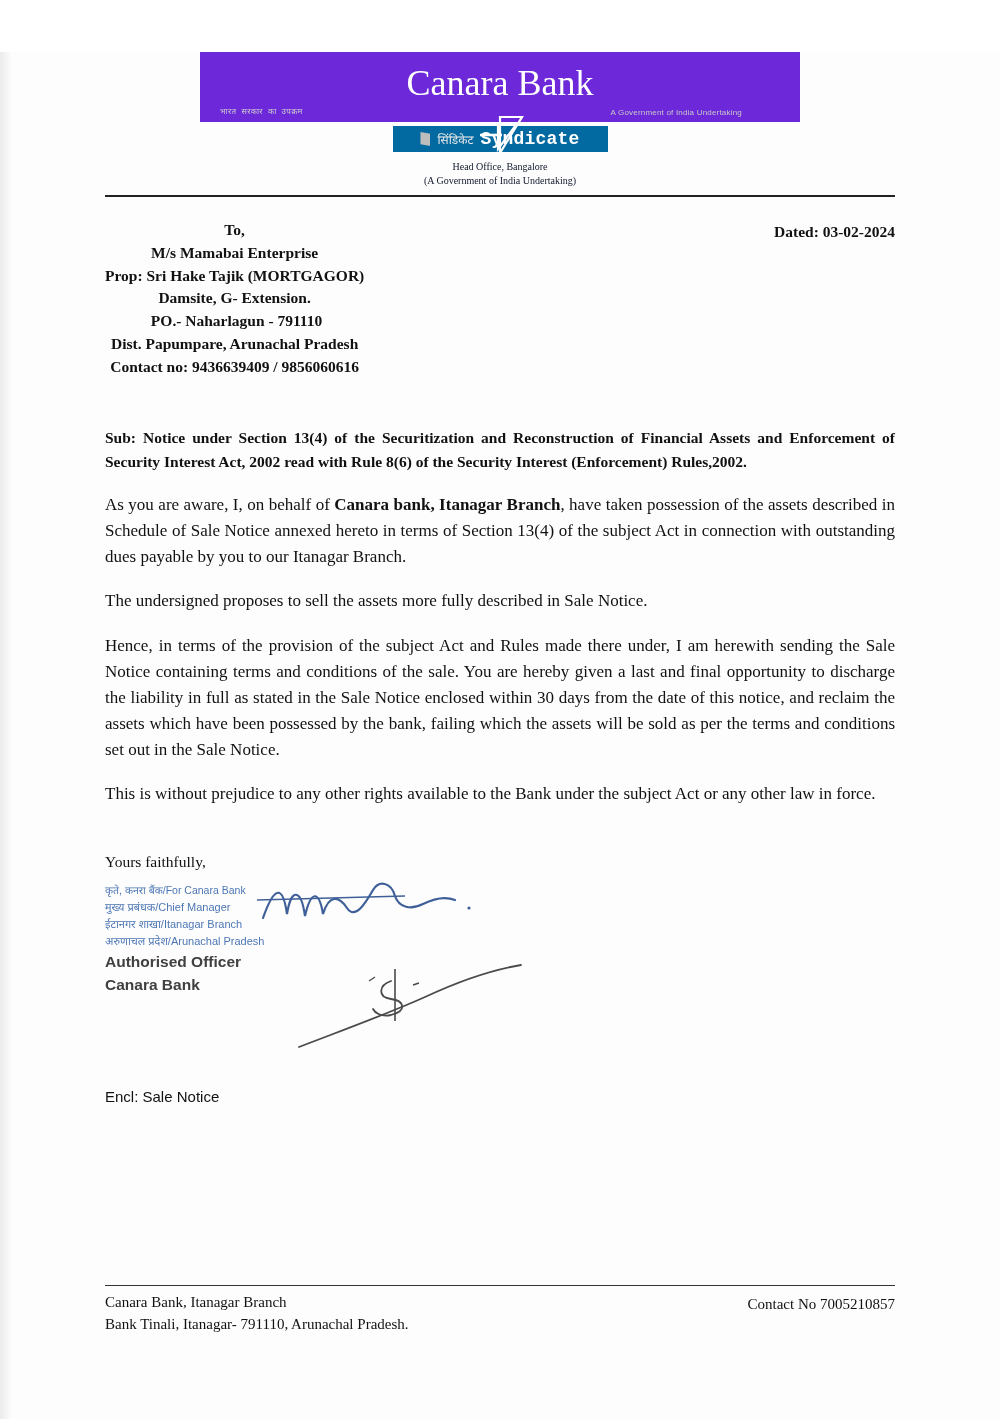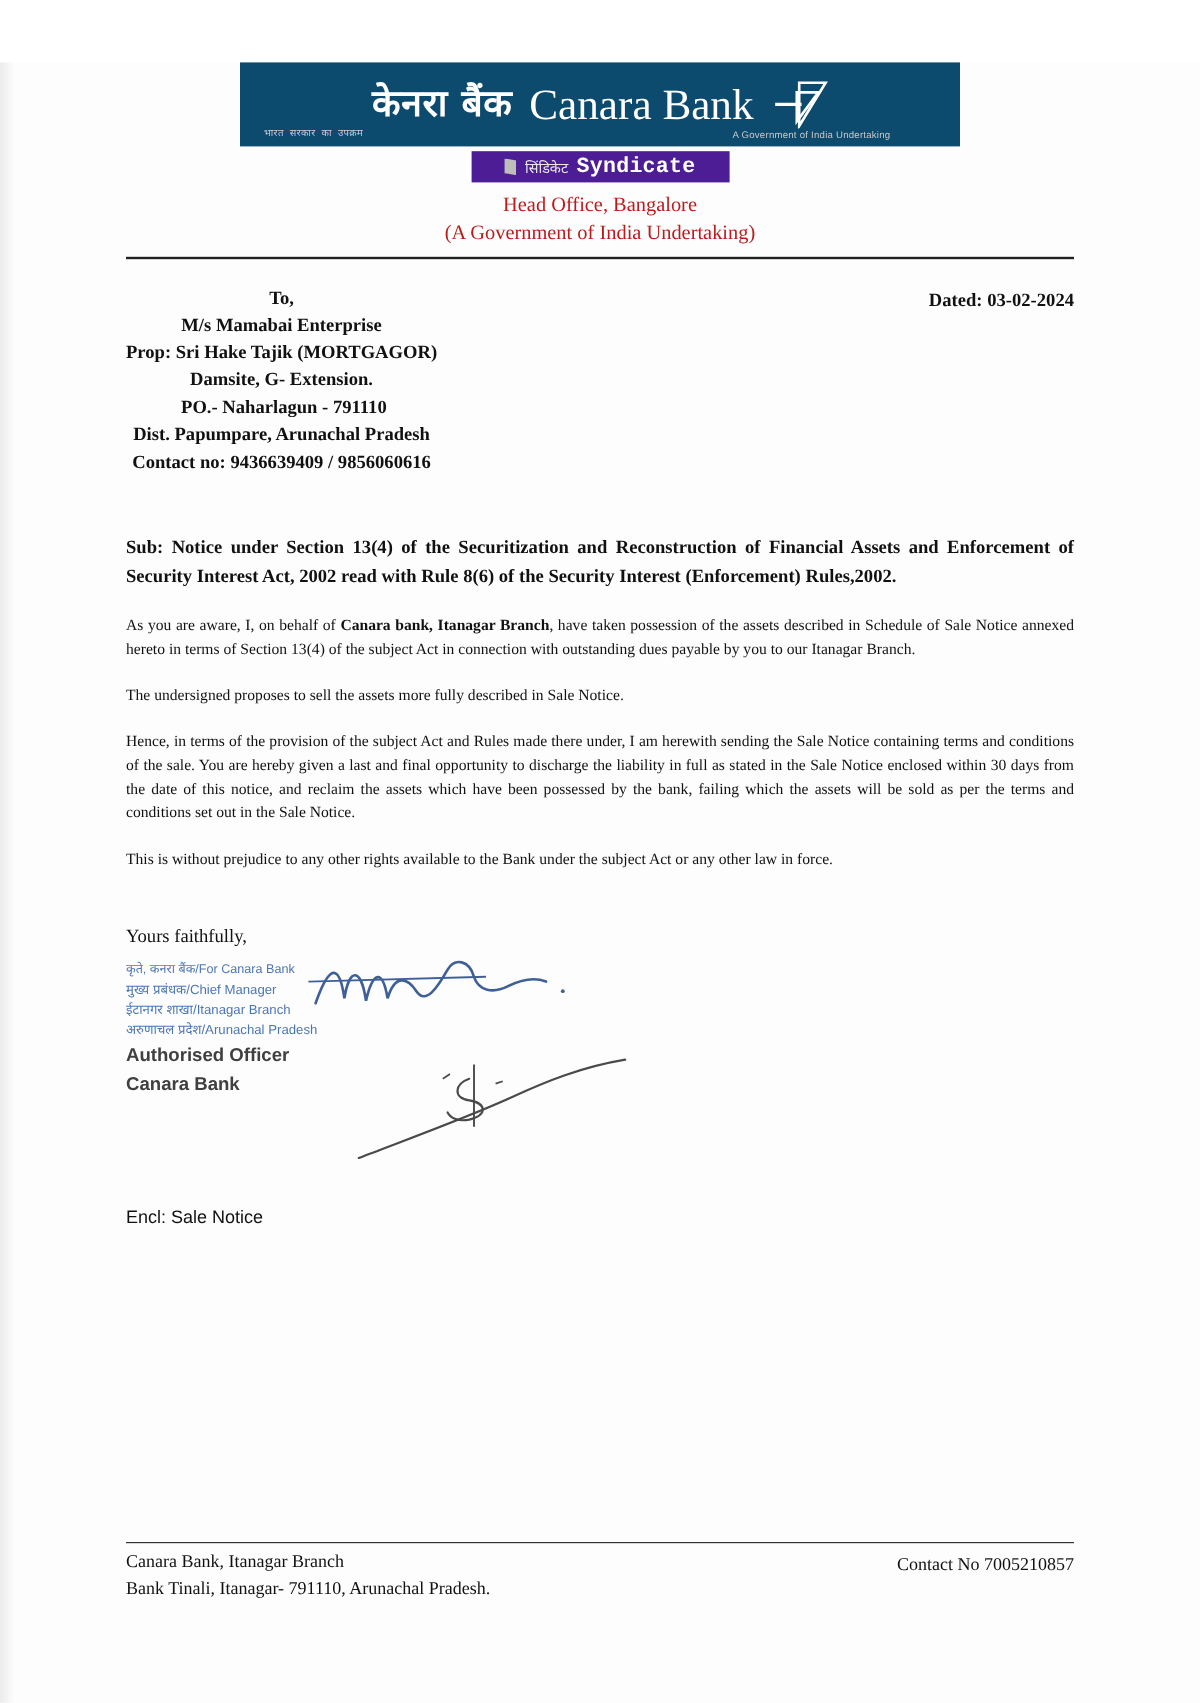--- a/index.html
+++ b/index.html
@@ -23,29 +23,30 @@
     box-sizing: border-box;
   }
 
   
   .letterhead {
     margin: 52px auto 0 auto;
     width: 600px;
     text-align: center;
   }
   .logo-band {
-    background: #0c4a6e;
+    background: #6d28d9;
     color: #ffffff;
     height: 70px;
     display: flex;
     align-items: center;
     justify-content: center;
     gap: 14px;
     padding: 0 14px;
     position: relative;
+    flex-direction: column;
   }
   .logo-hindi {
     font-family: "DejaVu Sans", sans-serif;
     font-size: 31px;
     font-weight: 700;
     letter-spacing: 0.5px;
     line-height: 1;
     color: #fff;
   }
   .logo-hindi-sub {
@@ -75,21 +76,21 @@
   }
   .logo-mark {
     width: 48px;
     height: 40px;
     position: relative;
     flex: 0 0 auto;
   }
   .logo-mark svg { display:block; }
 
   .sub-band {
-    background: #4c1d95;
+    background: #0369a1;
     margin: 4px auto 0 auto;
     width: 215px;
     height: 26px;
     display: flex;
     align-items: center;
     justify-content: center;
     gap: 7px;
   }
   .sub-band .syn-hindi {
     font-family: "DejaVu Sans", sans-serif;
@@ -103,23 +104,23 @@
     color: #ffffff;
     letter-spacing: 0.2px;
   }
   .sub-band .syn-ico {
     width: 10px; height: 14px; background: #bdbdbd;
     clip-path: polygon(0 0, 100% 12%, 100% 100%, 0 88%);
   }
 
   .ho-lines {
     margin-top: 8px;
-    font-size: 17px;
+    font-size: 10px;
     line-height: 1.35;
-    color: #b91c1c;
+    color: #0f172a;
   }
 
   .rule {
     border: 0;
     border-top: 2px solid #222;
     margin: 8px 105px 0 105px;
   }
 
   
   .content {
@@ -150,21 +151,21 @@
     margin-top: 48px;
     font-weight: 700;
     text-align: justify;
     font-size: 15.5px;
     line-height: 1.5;
   }
 
   p.para {
     margin: 19px 0 0 0;
     text-align: justify;
-    font-size: 13px;
+    font-size: 17px;
     line-height: 1.52;
   }
   p.para b { font-weight: 700; }
 
   .yours {
     margin-top: 44px;
     font-size: 15.5px;
   }
 
   

